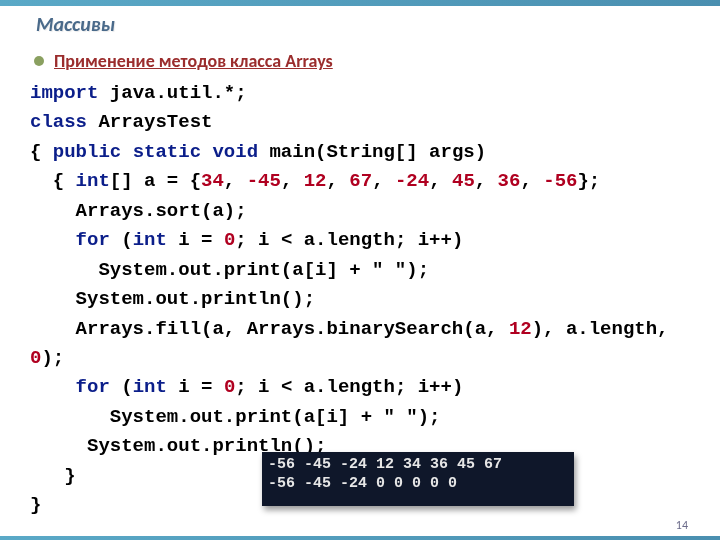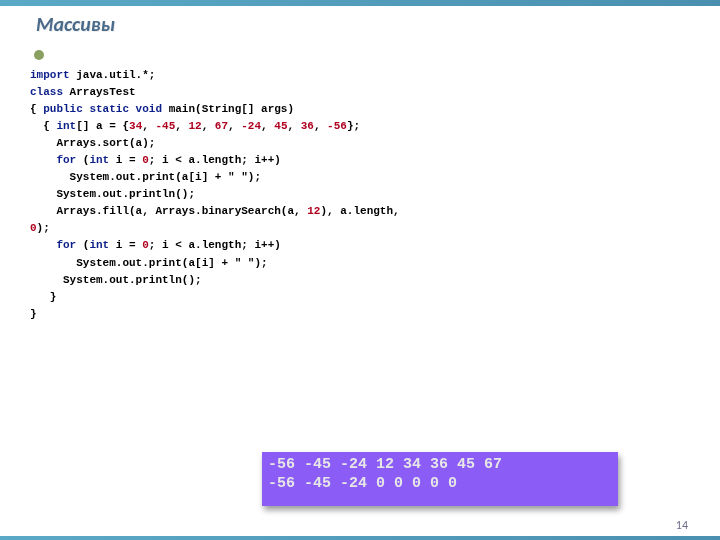--- a/index.html
+++ b/index.html
@@ -43,38 +43,38 @@
   }
   .subheading {
     font-family: Calibri, Arial, sans-serif;
     font-size: 18px;
     color: #9b2d2d;
     font-weight: 700;
     text-decoration: underline;
   }
   .code {
     font-family: "Courier New", monospace;
-    font-size: 11px;
+    font-size: 19px;
     font-weight: 700;
     line-height: 1.55;
     color: #000;
     white-space: pre;
     margin-left: 2px;
     margin-top: 7px;
   }
   .kw-blue { color: #0b1e8a; }
   .num-red { color: #b00020; }
   .neg-red { color: #b00020; }
   .console-wrap {
     position: absolute;
     left: 262px;
     top: 452px;
-    width: 356px;
+    width: 312px;
     height: 54px;
-    background: #8b5cf6;
+    background: #0f172a;
     box-shadow: 2px 4px 6px rgba(0,0,0,0.4);
     font-family: "Courier New", monospace;
     font-size: 15px;
     font-weight: 700;
     color: #e6e6e6;
     padding: 4px 6px 2px 6px;
     line-height: 1.25;
     box-sizing: border-box;
     white-space: pre;
   }
@@ -98,20 +98,21 @@
 </head>
 <body>
 
 <div class="topbar"></div>
 
 <div class="slide-title">Массивы</div>
 
 <div class="content">
   <div class="bullet">
     <div class="bullet-dot"></div>
+    <span class="subheading">Применение методов класса Arrays</span>
   </div>
 
   <div class="code"><span class="kw-blue">import</span><span> java.util.*;</span>
 <span class="kw-blue">class</span><span> ArraysTest</span>
 <span>{ </span><span class="kw-blue">public static void</span><span> main(String[] args)</span>
 <span>  { </span><span class="kw-blue">int</span><span>[] a = {</span><span class="num-red">34</span>, <span class="neg-red">-45</span>, <span class="num-red">12</span>, <span class="num-red">67</span>, <span class="neg-red">-24</span>, <span class="num-red">45</span>, <span class="num-red">36</span>, <span class="neg-red">-56</span><span>};</span>
 <span>    Arrays.sort(a);</span>
 <span>    </span><span class="kw-blue">for</span><span> (</span><span class="kw-blue">int</span><span> i = </span><span class="num-red">0</span><span>; i &lt; a.length; i++)</span>
 <span>      System.out.print(a[i] + " ");</span>
 <span>    System.out.println();</span>

